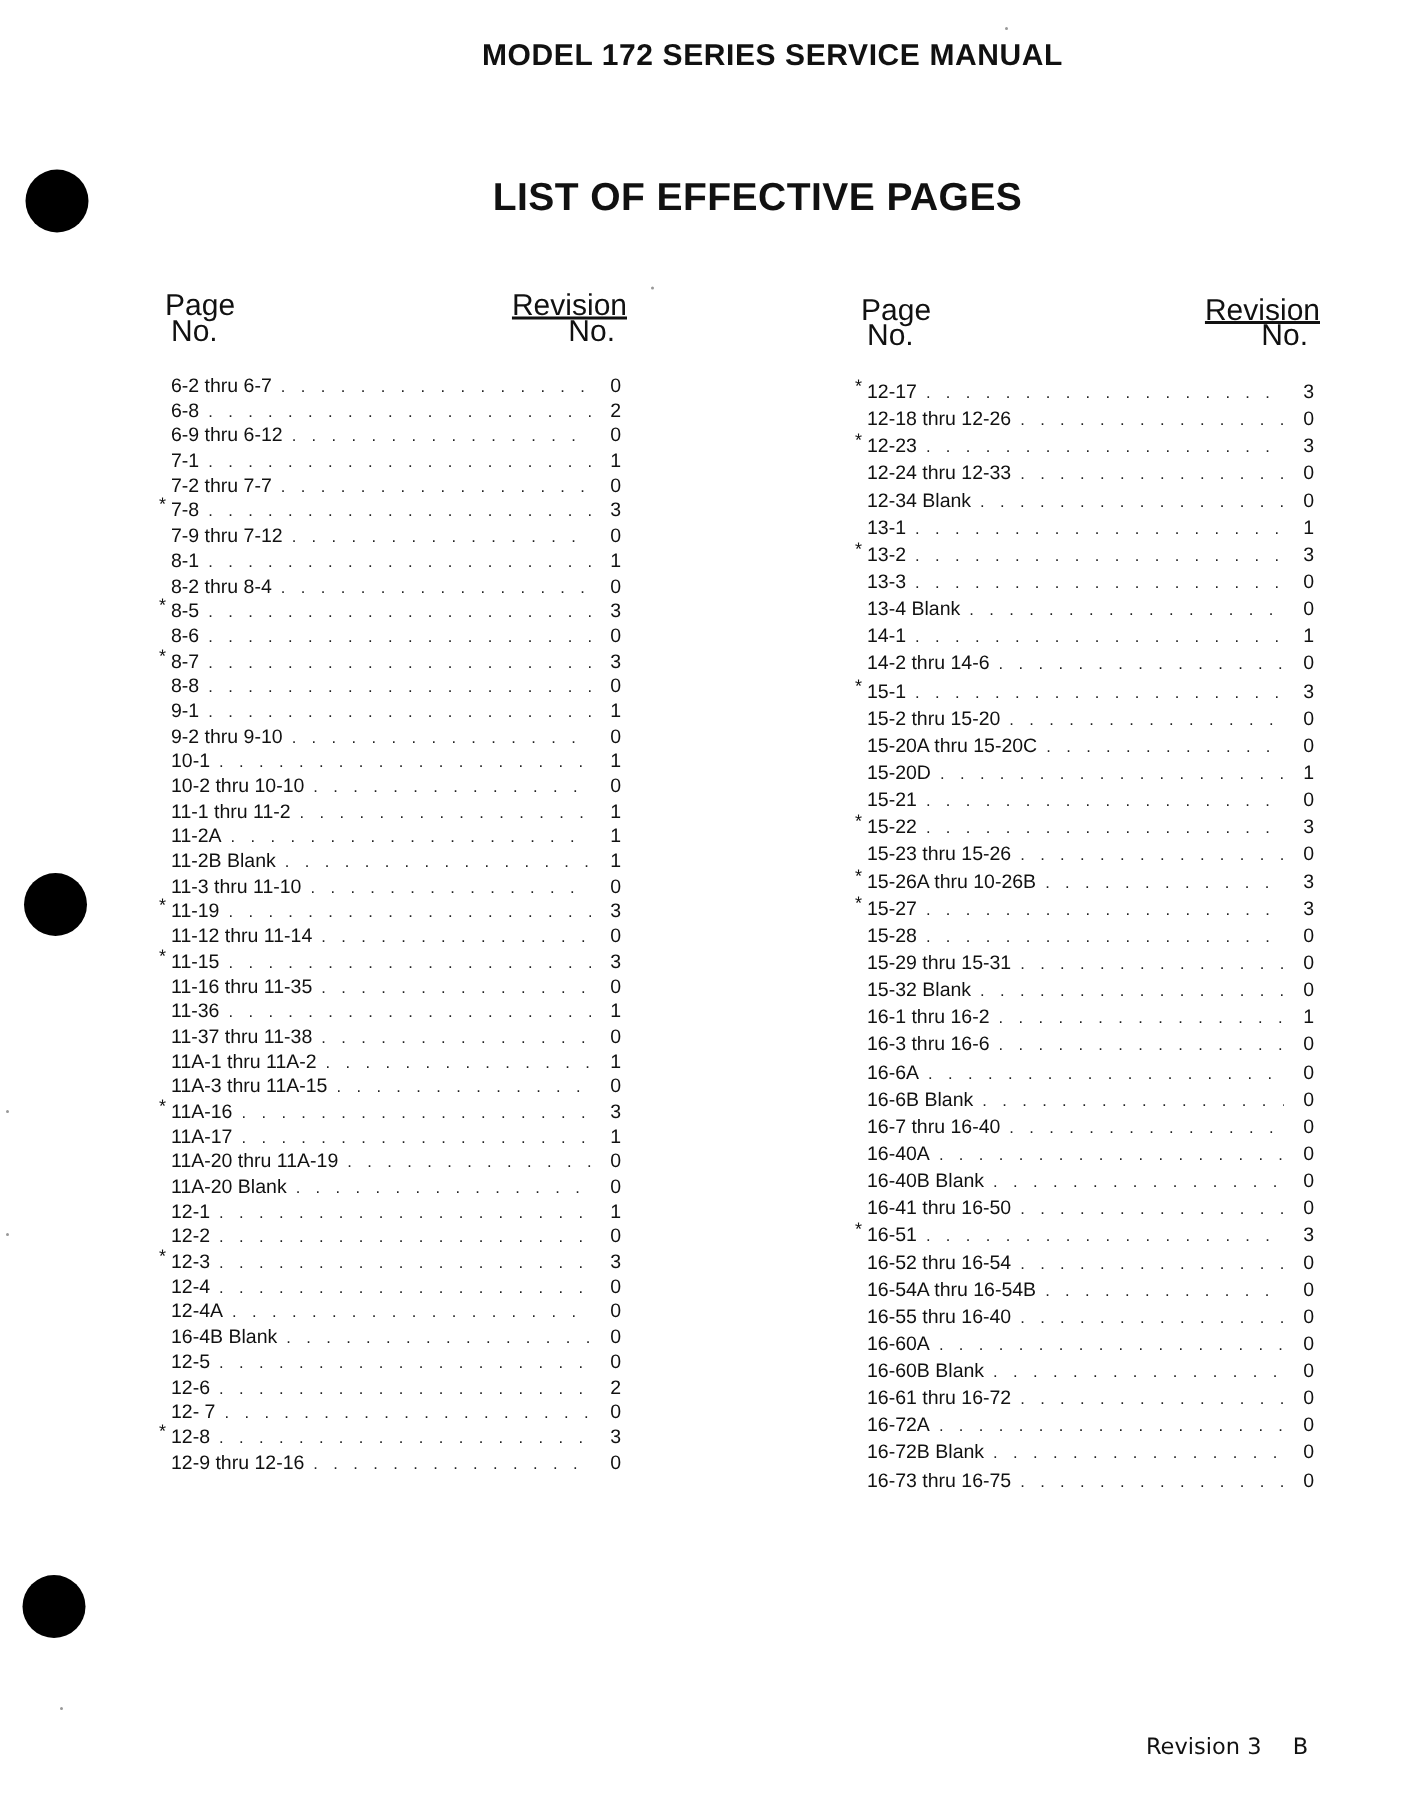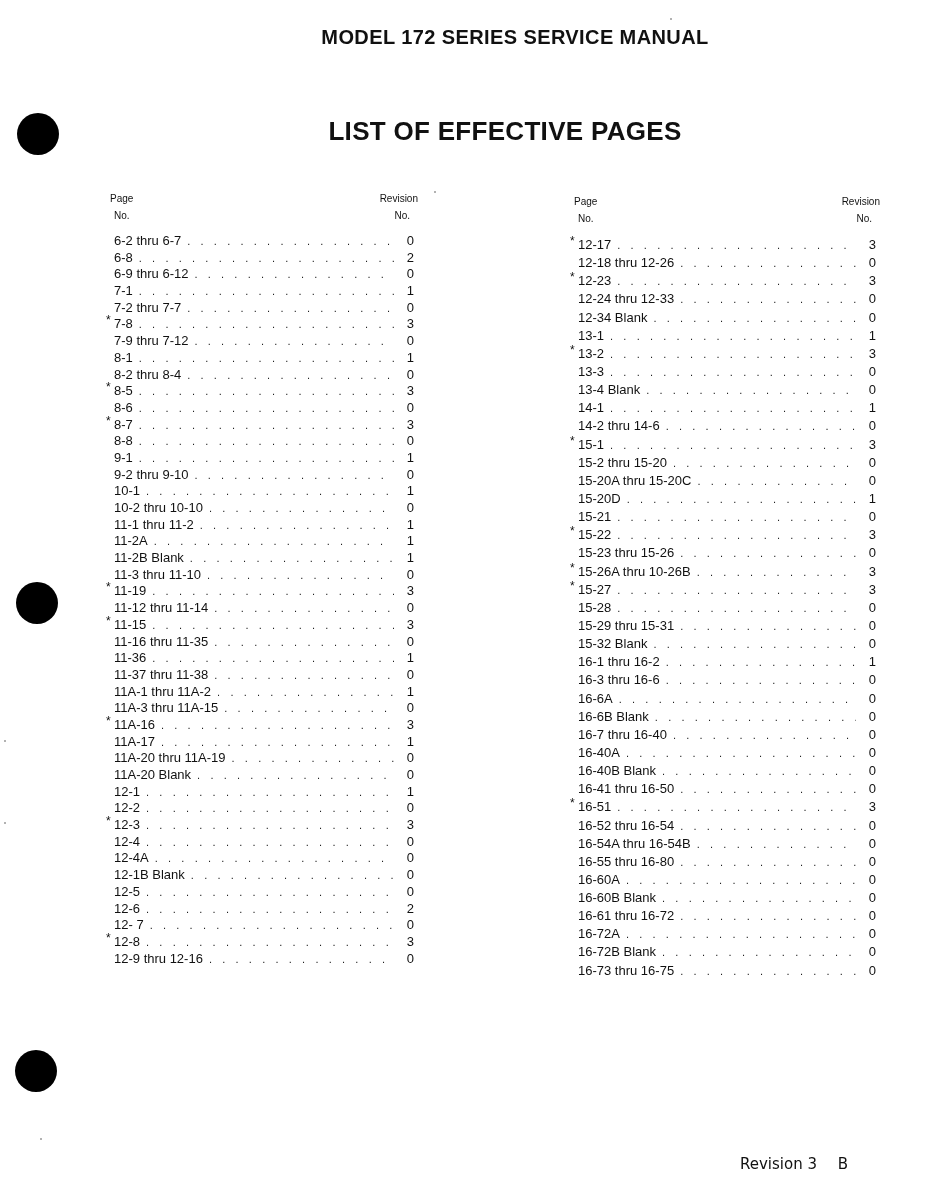--- a/index.html
+++ b/index.html
@@ -44,27 +44,27 @@
     }
     .col {
       position: absolute;
       font-size: 13px;
     }
     .col-left { left: 106px; top: 193px; width: 312px; }
     .col-right { left: 570px; top: 196px; width: 310px; }
     .col-head {
       position: relative;
       height: 40px;
-      font-size: 10px;
+      font-size: 20px;
     }
     .col-head .h-page { position: absolute; left: 4px; top: 0; }
     .col-head .h-pageno { position: absolute; left: 8px; top: 17px; }
-    .col-head .h-rev { position: absolute; right: 0px; top: 0; }
+    .col-head .h-rev { position: absolute; right: 0px; top: 0; text-decoration: underline; }
     .col-head .h-revno { position: absolute; right: 8px; top: 17px; }
-    .rows { margin-top: 0; }
+    .rows { margin-top: 16px; }
     .row {
       position: relative;
       height: 16.7px;
       line-height: 16.7px;
       display: flex;
       align-items: baseline;
       white-space: nowrap;
     }
     .col-right .row { height: 18.15px; line-height: 18.15px; }
     .star {
@@ -86,21 +86,21 @@
       font-size: 11px;
     }
     .rev {
       width: 20px;
       text-align: right;
       padding-right: 4px;
     }
     .footer {
       position: absolute;
       top: 1155px;
-      left: 740px;
+      left: 764px;
       font-size: 15px;
       font-family: "DejaVu Sans", sans-serif;
       text-align: right;
     }
     .footer .pageletter {
       margin-left: 16px;
     }
     .speck {
       position: absolute;
       width: 2px; height: 2px;
@@ -355,21 +355,21 @@
         <span class="rev">0</span>
       </div>
       <div class="row">
         <span class="star"></span>
         <span class="pg">12-4A</span>
         <span class="leader">. . . . . . . . . . . . . . . . . . . . . . . . . . . . . . . . . . . .</span>
         <span class="rev">0</span>
       </div>
       <div class="row">
         <span class="star"></span>
-        <span class="pg">12-1B Blank</span>
+        <span class="pg">16-4B Blank</span>
         <span class="leader">. . . . . . . . . . . . . . . . . . . . . . . . . . . . . . . . . . . .</span>
         <span class="rev">0</span>
       </div>
       <div class="row">
         <span class="star"></span>
         <span class="pg">12-5</span>
         <span class="leader">. . . . . . . . . . . . . . . . . . . . . . . . . . . . . . . . . . . .</span>
         <span class="rev">0</span>
       </div>
       <div class="row">
@@ -606,21 +606,21 @@
         <span class="rev">0</span>
       </div>
       <div class="row">
         <span class="star"></span>
         <span class="pg">16-54A thru 16-54B</span>
         <span class="leader">. . . . . . . . . . . . . . . . . . . . . . . . . . . . . . . . . . . .</span>
         <span class="rev">0</span>
       </div>
       <div class="row">
         <span class="star"></span>
-        <span class="pg">16-55 thru 16-80</span>
+        <span class="pg">16-55 thru 16-40</span>
         <span class="leader">. . . . . . . . . . . . . . . . . . . . . . . . . . . . . . . . . . . .</span>
         <span class="rev">0</span>
       </div>
       <div class="row">
         <span class="star"></span>
         <span class="pg">16-60A</span>
         <span class="leader">. . . . . . . . . . . . . . . . . . . . . . . . . . . . . . . . . . . .</span>
         <span class="rev">0</span>
       </div>
       <div class="row">

